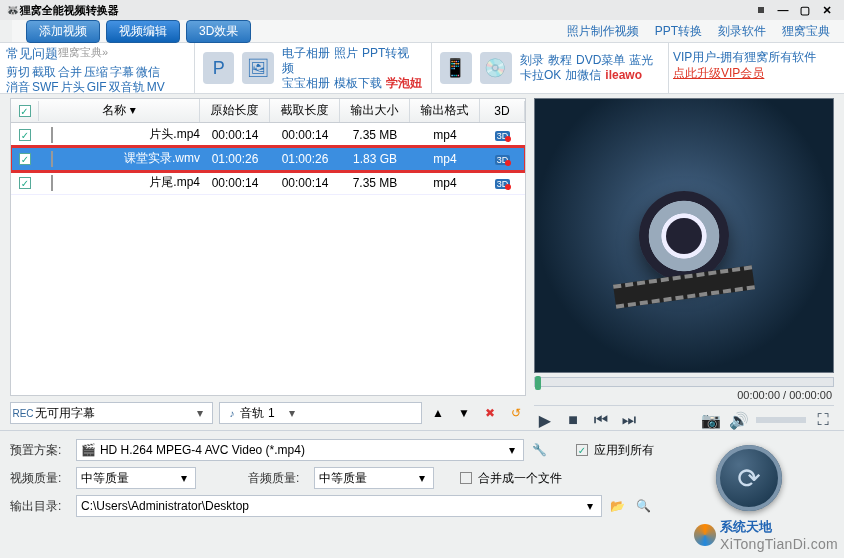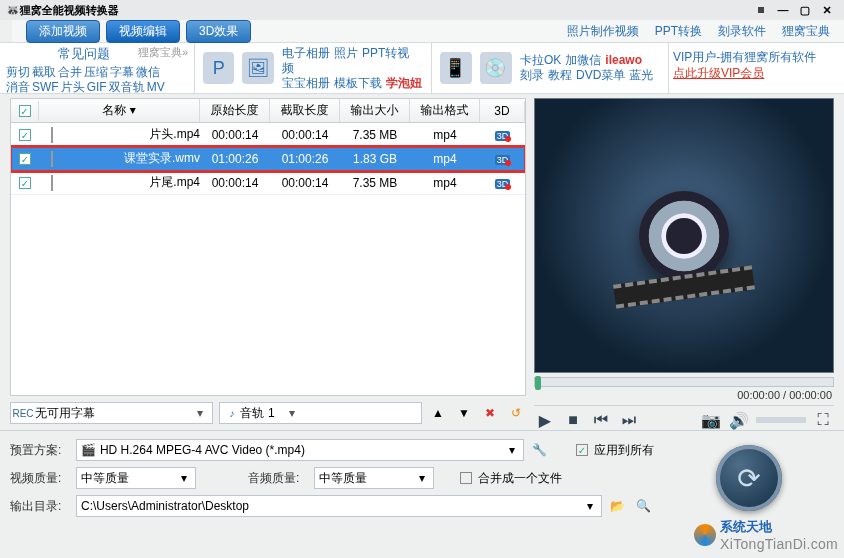--- a/index.html
+++ b/index.html
@@ -11,21 +11,21 @@
 .titlebar .square { width: 6px; height: 6px; background: #444; }
 
 .topbar { height: 22px; display: flex; align-items: center; padding: 2px 14px; gap: 6px; background: #f5f6f6; margin-left: 12px; }
 .btn-pill { padding: 2px 12px; font-size: 12px; color: #fff; background: linear-gradient(#5fa1dc,#2875c0); border: 1px solid #1b5da0; border-radius: 4px; cursor: pointer; }
 .btn-pill.active { background: linear-gradient(#4492e2,#0e62b6); }
 .topbar .spacer { flex: 1; }
 .toplink { font-size: 12px; color: #2a6fb5; margin-left: 10px; cursor: pointer; }
 
 .links-row { display: flex; height: 52px; border-top: 1px solid #d6dbe0; border-bottom: 1px solid #d6dbe0; background: #fff; }
 .faq-box { width: 195px; border-right: 1px solid #d6dbe0; padding: 2px 6px; font-size: 12px; }
-.faq-title { display: flex; justify-content: flex-end; color: #2a6fb5; font-size: 13px; padding-bottom: 2px; gap: 28px; }
+.faq-title { display: flex; justify-content: flex-start; color: #2a6fb5; font-size: 13px; padding-bottom: 2px; }
 .faq-links { color: #2a6fb5; line-height: 15px; }
 .faq-links span { margin-right: 2px; cursor: pointer; }
 .promo { flex: 1; display: flex; align-items: center; padding: 0 8px; gap: 8px; border-right: 1px solid #d6dbe0; font-size: 12px; color: #2a6fb5; }
 .promo .ico { width: 32px; height: 32px; background: #cdd7e3; border-radius: 4px; display:flex; align-items:center; justify-content:center; font-size:18px; }
 .promo .txt { line-height: 15px; }
 .promo .txt span { margin-right: 4px; cursor: pointer; }
 .vip-box { width: 175px; font-size: 12px; color: #2a6fb5; padding: 6px 4px; line-height: 16px; }
 .vip-box .upgrade { color: #d32; text-decoration: underline; cursor: pointer; }
 
 .main { display: flex; height: 336px; padding: 4px 10px 0; gap: 8px; }
@@ -131,22 +131,22 @@
     <div class="ico">🖼</div>
     <div class="txt">
       <div><span>电子相册</span><span>照片</span><span>PPT转视频</span></div>
       <div><span>宝宝相册</span><span>模板下载</span><b style="color:#d33">学泡妞</b></div>
     </div>
   </div>
   <div class="promo">
     <div class="ico">📱</div>
     <div class="ico">💿</div>
     <div class="txt">
+      <div><span>刻录</span><span>教程</span><span>DVD菜单</span><span>蓝光</span></div>
       <div><span>卡拉OK</span><span>加微信</span><b style="color:#d33">ileawo</b></div>
-      <div><span>刻录</span><span>教程</span><span>DVD菜单</span><span>蓝光</span></div>
     </div>
   </div>
   <div class="vip-box">
     <div>VIP用户-拥有狸窝所有软件</div>
     <div class="upgrade">点此升级VIP会员</div>
   </div>
 </div>
 
 <div class="main">
   <div class="left">

